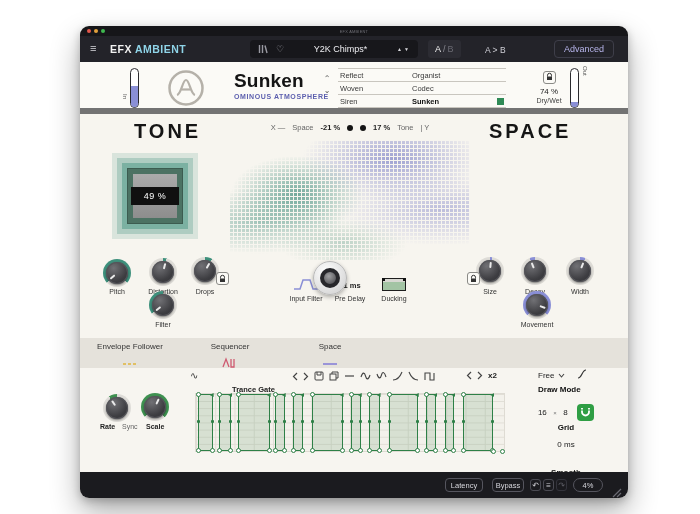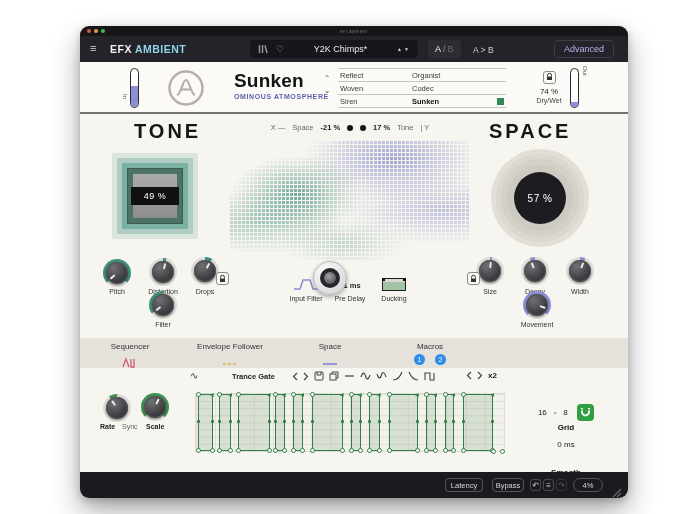--- a/index.html
+++ b/index.html
@@ -17,24 +17,24 @@
   .toolbar .menu { position:absolute; left:10px; top:7px; font-size:11px; color:#d8d8dc; line-height:11px; }
   .appname { position:absolute; left:30px; top:7px; font-size:10.5px; font-weight:bold; letter-spacing:.5px; }
   .appname .efx { color:#f2f2f2; } .appname .amb { color:#8fd4e8; }
   .presetfield { position:absolute; left:170px; top:4px; width:168px; height:18px; background:#17171b; border-radius:4px; display:flex; align-items:center; }
   .libicon { margin-left:8px; }
   .hearticon { margin-left:8px; color:#9a9aa2; font-size:9px; }
   .pname { flex:1; text-align:center; color:#ececf0; font-size:9px; }
   .spinners { margin-right:7px; color:#d8d8dc; font-size:5px; letter-spacing:2px; }
   .abbox { position:absolute; left:348px; top:4px; height:18px; padding:0 7px; background:#2c2c33; border-radius:3px; display:flex; align-items:center; font-size:9px; }
   .abbox .a { color:#f0f0f0; } .abbox .sep { color:#8a8a92; margin:0 2px; } .abbox .b { color:#6a6a72; }
-  .abcopy { position:absolute; left:393px; top:9px; font-size:8.5px; color:#cfcfd6; }
+  .abcopy { position:absolute; left:405px; top:9px; font-size:8.5px; color:#cfcfd6; }
   .advanced { position:absolute; right:14px; top:4px; height:18px; padding:0 9px; border:1px solid #3e3e49; border-radius:4px; color:#b6b4ea; font-size:9px; display:flex; align-items:center; }
   
-  .header { position:absolute; left:0; top:36px; width:100%; height:52px; background:#fbfaf6; border-bottom:2px solid #737373; }
+  .header { position:absolute; left:0; top:36px; width:100%; height:52px; background:#fbfaf6; border-bottom:6px solid #737373; }
   .vslider { position:absolute; width:9px; height:40px; border:1px solid #2a2a2e; border-radius:5px; background:#fff; overflow:hidden; }
   .vslider .fill { position:absolute; left:0; right:0; bottom:0; background:#8a8fd6; }
   .vlabel { position:absolute; font-size:6px; color:#555; writing-mode:vertical-rl; }
   .logo { position:absolute; left:87px; top:7px; }
   .ptitle { position:absolute; left:154px; top:8px; font-size:19px; font-weight:bold; color:#141414; letter-spacing:.2px; }
   .psub { position:absolute; left:154px; top:31px; font-size:7px; font-weight:bold; color:#5c5fae; letter-spacing:.6px; }
   .pchev { position:absolute; left:241px; width:12px; height:10px; font-size:8px; color:#555; text-align:center; line-height:10px; }
   .ptable { position:absolute; top:6px; font-size:7.5px; color:#3a3a3a; }
   .ptable .col { position:absolute; top:0; width:94px; border-top:1px solid #c9c6bf; }
   .ptable .cell { height:13px; line-height:13px; border-bottom:1px solid #c9c6bf; padding-left:2px; position:relative; }
@@ -95,21 +95,21 @@
   
   .tabbar { position:absolute; left:0; top:312px; width:100%; height:30px; background:#e5e2db; display:flex; }
   .tab { width:100px; height:100%; display:flex; flex-direction:column; align-items:center; padding-top:4px; gap:3px; }
   .tab .tl { font-size:8px; color:#333; }
   .tab.active { background:#f7f5f0; } .tab.active .tl { color:#111; }
   .badges { display:flex; gap:10px; }
   .badge { width:11px; height:11px; border-radius:50%; background:#2b8ceb; color:#fff; font-size:7px; display:flex; align-items:center; justify-content:center; }
   
   .fnpanel { position:absolute; left:0; top:342px; width:100%; height:104px; background:#f7f5f0; }
   .fnico { position:absolute; left:110px; top:2px; font-size:10px; color:#333; }
-  .fnname { position:absolute; left:152px; top:4px; font-size:7.5px; font-weight:bold; color:#222; }
+  .fnname { position:absolute; left:152px; top:17px; font-size:7.5px; font-weight:bold; color:#222; }
   .fngrp { position:absolute; top:3px; display:flex; gap:5px; align-items:center; }
   .fngrp svg, .fngrp span { display:block; }
   .fnx2 { font-size:8px; font-weight:bold; color:#222; }
   .fnright { position:absolute; left:458px; top:1px; width:70px; }
   .freebox { display:flex; gap:4px; align-items:center; font-size:8px; color:#222; }
   .dmlabel { font-size:8px; font-weight:bold; color:#111; margin-top:4px; }
   .gridrow { position:absolute; left:455px; top:35px; width:62px; text-align:center; }
   .gridrow .num { font-size:8px; color:#222; display:inline-block; vertical-align:middle; }
   .snapicon { display:inline-block; vertical-align:middle; margin-left:5px; width:17px; height:17px; background:#2f9e44; border-radius:4px; position:relative; }
   .gridlab { font-size:8px; font-weight:bold; color:#111; margin-top:2px; }
@@ -252,23 +252,20 @@
             <path d="M1.5 3.5 V2.3 a2 2 0 0 1 4 0 V3.5" stroke="#333" fill="none"></path>
             <rect x="1" y="3.5" width="5" height="3.5" fill="#333"></rect>
           </svg>
       </span>
       <span class="lockbox padlock" style="left:387px; top:158px;">
         <svg width="7" height="8" viewBox="0 0 7 8">
             <path d="M1.5 3.5 V2.3 a2 2 0 0 1 4 0 V3.5" stroke="#333" fill="none"></path>
             <rect x="1" y="3.5" width="5" height="3.5" fill="#333"></rect>
           </svg>
       </span>
-      <div class="cirknob">
-        <span>57 %</span>
-      </div>
 
       <div class="knob" style="left:26px; top:148px;">
           <div class="ring" style="background: conic-gradient(from -135deg, rgb(62, 144, 124) 0deg, rgb(62, 144, 124) 270deg, rgba(0, 0, 0, 0.1) 270deg, rgba(0, 0, 0, 0.1) 360deg);"></div>
           <div class="cap"></div>
           <div class="ptr" style="transform: rotate(-132deg);">
             <div class="tick"></div>
           </div>
         </div>
       <div class="klabel" style="left:11px; top:174px;">Pitch</div>
       <div class="knob" style="left:72px; top:147px;">
@@ -339,44 +336,37 @@
           <div class="cap"></div>
           <div class="ptr" style="transform: rotate(110deg);">
             <div class="tick"></div>
           </div>
         </div>
       <div class="klabel" style="left:431px; top:207px;">Movement</div>
     </div>
 
     <div class="tabbar">
       <div class="tab">
+        <span class="tl">Envelope Follower</span>
+        <span><svg width="16" height="8" viewBox="0 0 16 8">
+              <path d="M1 4 H4 M6 4 H9 M11 4 H14" stroke="#e0b53e" stroke-width="1.6" fill="none"></path>
+            </svg></span>
+      </div>
+      <div class="tab">
         <span class="tl">Sequencer</span>
         <span><svg width="16" height="10" viewBox="0 0 16 10">
               <path d="M1 9 L4 1 L7 9 M9 1 V9 H12 V1" stroke="#cf5a70" stroke-width="1.3" fill="none"></path>
-            </svg></span>
-      </div>
-      <div class="tab">
-        <span class="tl">Envelope Follower</span>
-        <span><svg width="16" height="8" viewBox="0 0 16 8">
-              <path d="M1 4 H4 M6 4 H9 M11 4 H14" stroke="#e0b53e" stroke-width="1.6" fill="none"></path>
             </svg></span>
       </div>
       <div class="tab">
         <span class="tl">Space</span>
         <span><svg width="16" height="8" viewBox="0 0 16 8">
               <path d="M1 4 H15" stroke="#9a94d8" stroke-width="2" fill="none"></path>
             </svg></span>
       </div>
-      <div class="tab">
-        <span class="tl">Macros</span>
-        <span class="badges">
-          <span class="badge">1</span>
-          <span class="badge">2</span>
-        </span>
-      </div>
     </div>
 
     <div class="fnpanel">
       <span class="fnico">∿</span>
       <div class="fnname">Trance Gate</div>
 
       <div class="fngrp" style="left:212px">
         <span>
             <svg width="6" height="9" viewBox="0 0 6 9">
               <path d="M5 1 L1.5 4.5 L5 8" stroke="#444" stroke-width="1.2" fill="none"></path>
@@ -438,20 +428,32 @@
             </svg>
           </span>
         <span>
             <svg width="6" height="9" viewBox="0 0 6 9">
               <path d="M1 1 L4.5 4.5 L1 8" stroke="#444" stroke-width="1.2" fill="none"></path>
             </svg>
           </span>
         <span class="fnx2">x2</span>
       </div>
 
+      <div class="fnright">
+        <div class="freebox">
+          <span>Free</span>
+          <span><svg width="7" height="5" viewBox="0 0 7 5">
+                <path d="M1 1 L3.5 4 L6 1" stroke="#444" stroke-width="1.1" fill="none"></path>
+              </svg></span>
+          <span style="margin-left:8px"><svg width="10" height="10" viewBox="0 0 10 10">
+                <path d="M1 9 C5 9 5 1 9 1" stroke="#333" stroke-width="1.2" fill="none"></path>
+              </svg></span>
+        </div>
+        <div class="dmlabel">Draw Mode</div>
+      </div>
 
       <div class="knob" style="left:26px; top:29px;">
           <div class="ring" style="background: conic-gradient(from -35deg, rgb(63, 145, 81) 0deg, rgb(63, 145, 81) 35deg, rgba(0, 0, 0, 0.1) 35deg, rgba(0, 0, 0, 0.1) 360deg);"></div>
           <div class="cap"></div>
           <div class="ptr" style="transform: rotate(-35deg);">
             <div class="tick"></div>
           </div>
         </div>
       <div class="fnklabel" style="left:20px; top:55px;">Rate</div>
       <div class="fnklabel sub" style="left:42px; top:55px;">Sync</div>

